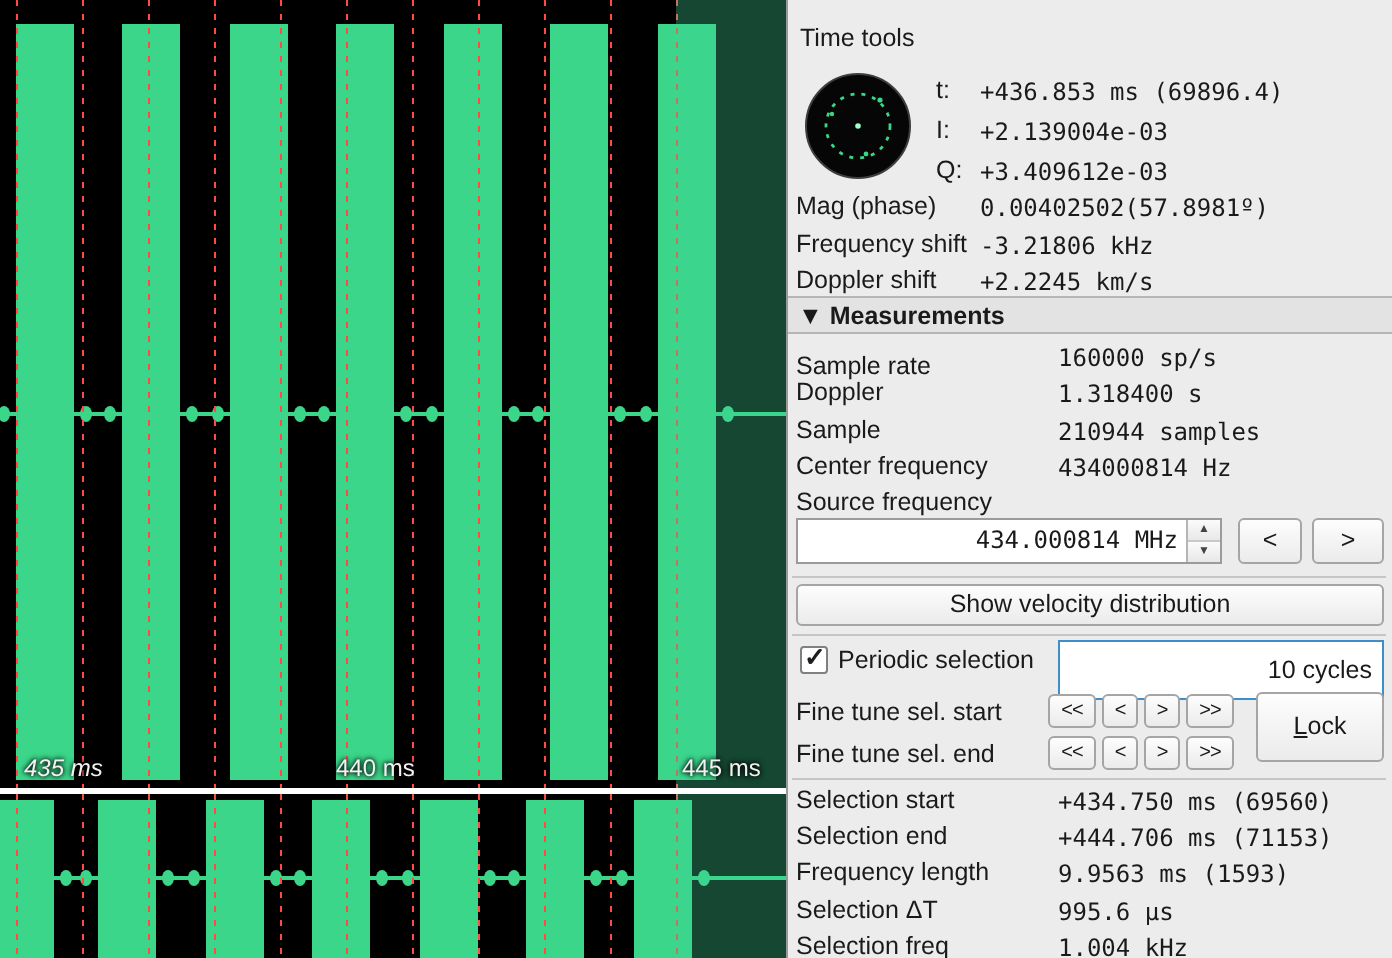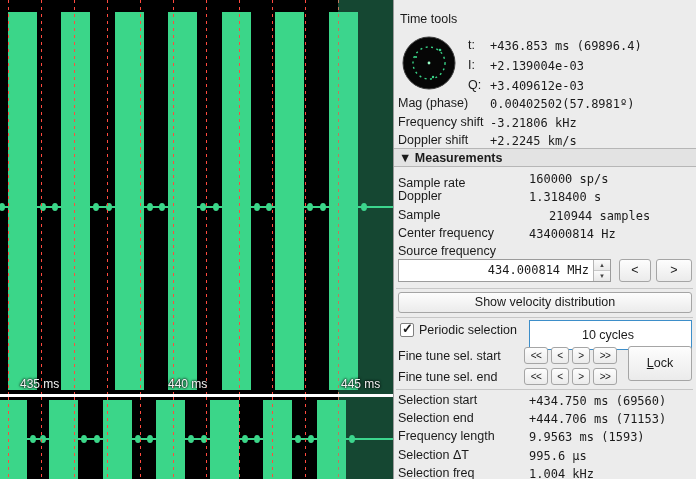--- a/index.html
+++ b/index.html
@@ -39,21 +39,21 @@
   .spin-text { position:absolute; right:21px; top:0; height:21px; line-height:21px; font-family:"DejaVu Sans Mono",monospace; font-size:12px; }
   .spin-arrows { position:absolute; right:0; top:0; bottom:0; width:17px; border-left:1px solid #b5b5b5;
                  display:flex; flex-direction:column; }
   .spin-btn { flex:1; font-size:6px; line-height:10px; text-align:center; color:#444;
               background:linear-gradient(#fbfbfb,#e8e8e8); }
   .spin-btn + .spin-btn { border-top:1px solid #c9c9c9; }
   .checkbox { position:absolute; left:6px; top:323px; width:14px; height:14px; background:#fff;
               border:1px solid #808080; border-radius:2px; }
   .checkbox .check { position:absolute; left:1px; top:-3px; font-size:13px; font-weight:bold; color:#1d1d1d; }
   .cycles-input { position:absolute; left:135px; top:320px; width:163px; height:30px; background:#fff;
-                  border:1px solid var(--focus-blue,#3d8ec9); text-align:center; padding-right:5px;
+                  border:1px solid var(--focus-blue,#3d8ec9); text-align:right; padding-right:5px;
                   font-family:"Liberation Sans",sans-serif; font-size:12.5px; color:#1a1a1a; outline:none; }
   .lock::first-letter { text-decoration:underline; }
 </style>
 </head>
 <body>
 
 <div class="app">
 
   <div class="wf-pane">
     <div class="wf-main" id="wf-main">
@@ -120,21 +120,21 @@
         <div class="redline" style="left: 107px;"></div>
         <div class="redline" style="left: 140px;"></div>
         <div class="redline" style="left: 173px;"></div>
         <div class="redline" style="left: 206px;"></div>
         <div class="redline" style="left: 239px;"></div>
         <div class="redline" style="left: 272px;"></div>
         <div class="redline" style="left: 305px;"></div>
         <div class="redline" style="left: 338px;"></div>
       </div>
     <div class="selection-overlay" style="left: 338px; width: 55px;"></div>
-    <span class="time-label" style="left: 20px;">435 ms</span>
+    <span class="time-label" style="left: 12px; font-style: italic;">435 ms</span>
     <span class="time-label" style="left: 168px;">440 ms</span>
     <span class="time-label" style="left: 341px;">445 ms</span>
   </div>
 
   <div class="panel">
 
     <span class="sec-title">Time tools</span>
 
     <div class="iq-icon">
       <svg width="54" height="54" viewBox="0 0 54 54">
@@ -160,21 +160,21 @@
     <span class="lbl" style="left:4px;  top:133px;">Doppler shift</span>
     <span class="val" style="left:96px; top:134px;">+2.2245 km/s</span>
 
     <div class="mheader">▼ Measurements</div>
 
     <span class="lbl" style="left:4px;   top:176px;">Sample rate</span>
     <span class="val" style="left:135px; top:172px;">160000 sp/s</span>
     <span class="lbl" style="left:4px;   top:189px;">Doppler</span>
     <span class="val" style="left:135px; top:190px;">1.318400 s</span>
     <span class="lbl" style="left:4px;   top:208px;">Sample</span>
-    <span class="val" style="left:135px; top:209px;margin-left:20px;">210944 samples</span>
+    <span class="val" style="left:135px; top:209px;">210944 samples</span>
     <span class="lbl" style="left:4px;   top:226px;">Center frequency</span>
     <span class="val" style="left:135px; top:227px;">434000814 Hz</span>
     <span class="lbl" style="left:4px;   top:244px;">Source frequency</span>
     <span class="val" style="left:135px; top:245px;"></span>
 
     <div class="spinbox">
       <span class="spin-text" style="right:21px;">434.000814 MHz</span>
       <div class="spin-arrows">
         <div class="spin-btn">▲</div>
         <div class="spin-btn">▼</div>

